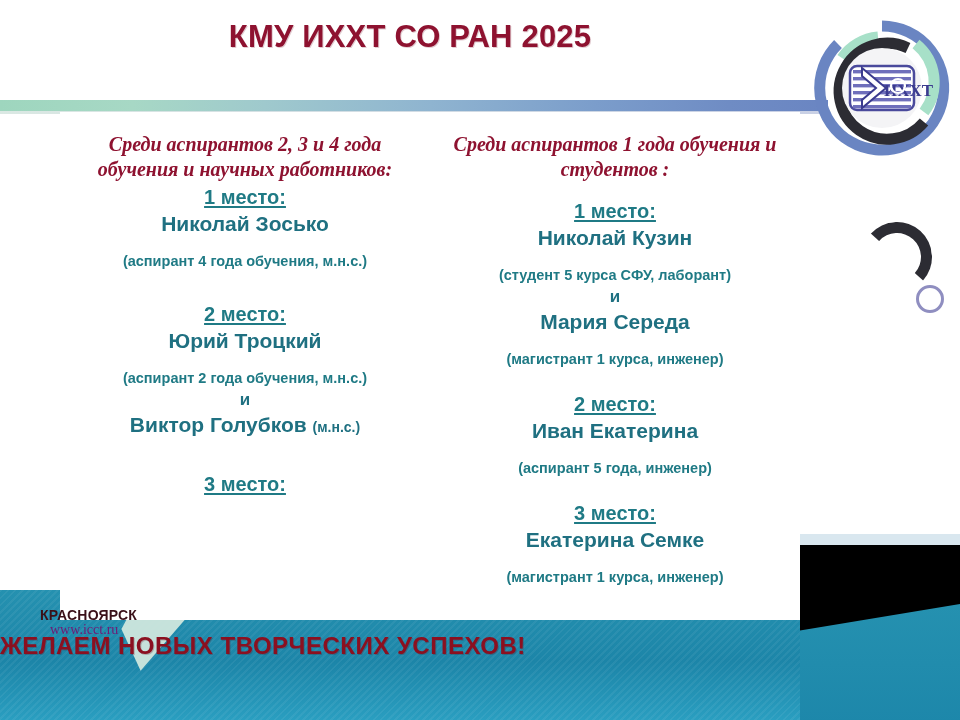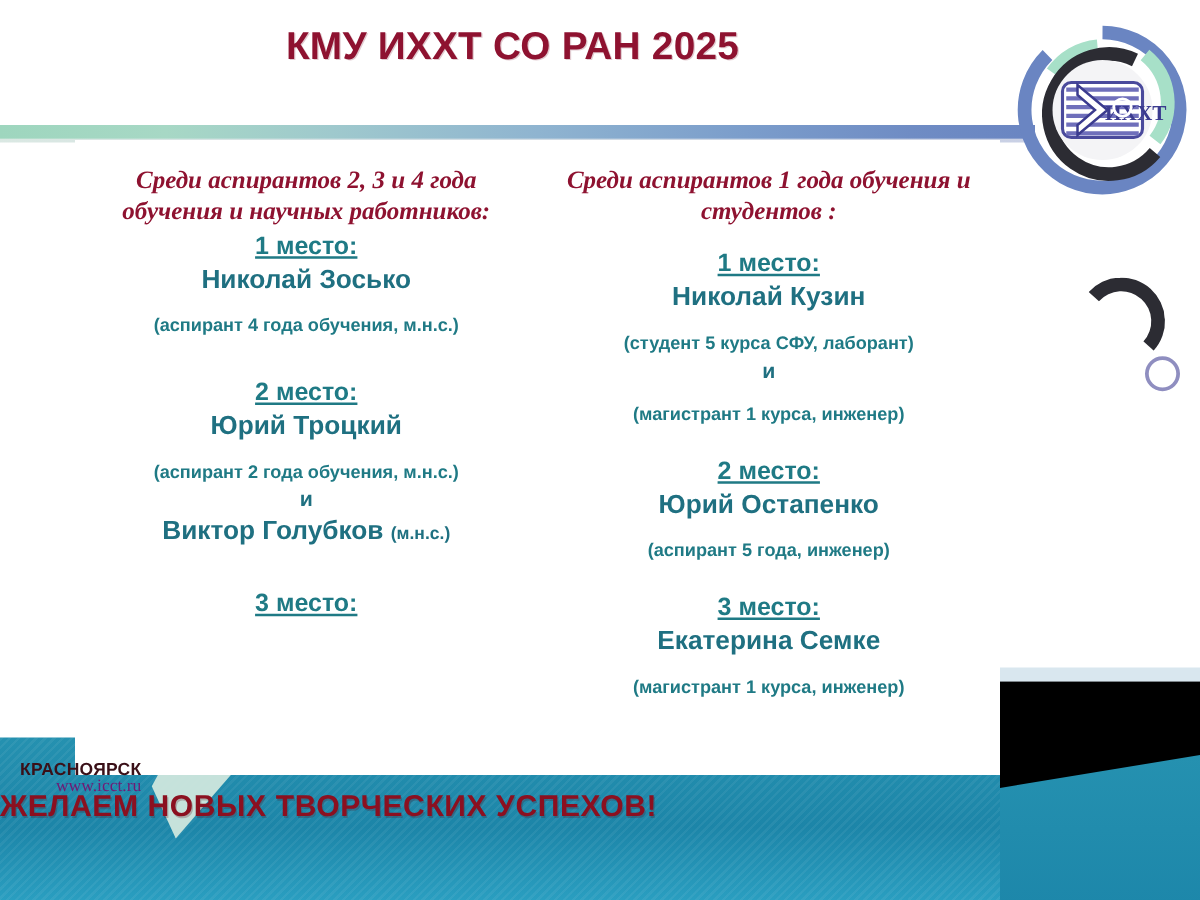--- a/index.html
+++ b/index.html
@@ -251,24 +251,24 @@
     top: 18px;
     width: 140px;
     height: 140px;
     z-index: 8;
   }
   .logo svg { display: block; }
 
   
   .krsk {
     position: absolute;
-    left: 16px;
+    left: 40px;
     top: 608px;
     z-index: 10;
-    text-align: right;
+    text-align: left;
     line-height: 1.05;
   }
   .krsk .city {
     font-family: "Liberation Sans", sans-serif;
     font-weight: bold;
     font-size: 14px;
     color: #3a1018;
     letter-spacing: 0.2px;
   }
   .krsk .site {
@@ -365,28 +365,29 @@
       <div class="col">
         <div class="col-heading">Среди аспирантов 1 года обучения и студентов :</div>
 
         <div class="gap-sm"></div>
 
         <div class="entry">
           <div class="place-label">1 место:</div>
           <div class="winner-name"><span>Николай Кузин</span></div>
           <div class="winner-detail">(студент 5 курса СФУ, лаборант)</div>
           <div class="conj">и</div>
+          <div class="winner-name"><span>Мария Середа</span></div>
           <div class="winner-detail">(магистрант 1 курса, инженер)</div>
         </div>
 
         <div class="gap-md"></div>
 
         <div class="entry">
           <div class="place-label">2 место:</div>
-          <div class="winner-name"><span>Юрий Остапенко</span></div>
+          <div class="winner-name"><span>Иван Екатерина</span></div>
           <div class="winner-detail">(аспирант 5 года,  инженер)</div>
         </div>
 
         <div class="gap-md"></div>
 
         <div class="entry">
           <div class="place-label">3 место:</div>
           <div class="winner-name"><span>Екатерина Семке</span></div>
           <div class="winner-detail">(магистрант 1 курса, инженер)</div>
         </div>

